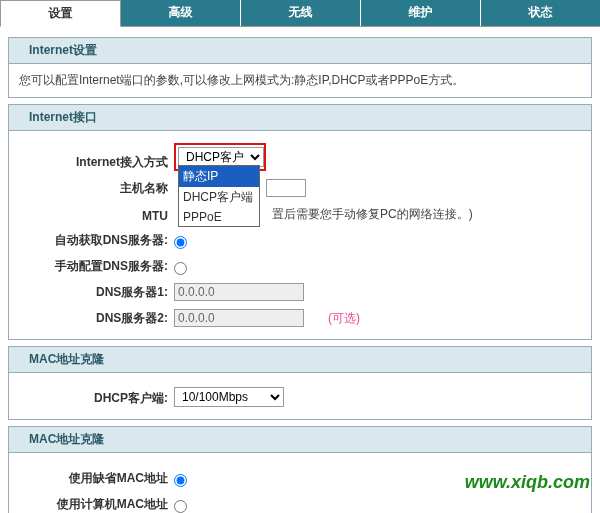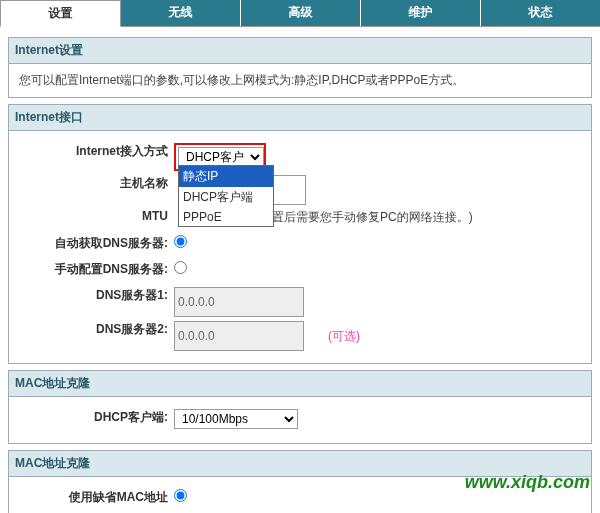--- a/index.html
+++ b/index.html
@@ -5,53 +5,53 @@
   * { box-sizing: border-box; margin: 0; padding: 0; }
   body { font-family: Arial, "Microsoft YaHei", sans-serif; font-size: 12px; color: #333; background: #fff; width: 600px; }
   
   .tabs { display: flex; border-bottom: 1px solid #999; }
   .tab { flex: 1; text-align: center; padding: 4px 0; background: #297a8c; color: #fff; font-weight: bold; cursor: pointer; border-right: 1px solid #fff; }
   .tab.active { background: #fff; color: #333; border: 1px solid #999; border-bottom: 1px solid #fff; margin-bottom: -1px; }
   .tab:last-child { border-right: none; }
   
   .content { padding: 4px 8px 8px 8px; }
   
-  .section-title { background: #d8e8ec; border: 1px solid #9ab; padding: 4px 6px; font-weight: bold; color: #2a5a6a; margin-top: 6px; }
+  .section-title { background: #d8e8ec; border: 1px solid #9ab; padding: 4px 20px; font-weight: bold; color: #2a5a6a; margin-top: 6px; }
   .section-body { border: 1px solid #9ab; border-top: none; padding: 8px 10px; }
   .desc { color: #444; }
   
-  .form-row { display: flex; align-items: flex-start; margin: 4px 0; min-height: 22px; }
+  .form-row { display: flex; align-items: flex-end; margin: 4px 0; min-height: 22px; }
   .form-label { width: 155px; text-align: right; padding-right: 6px; font-weight: bold; color: #333; }
   .form-field { flex: 1; display: flex; align-items: center; position: relative; }
   
   select, input[type=text] { font-size: 12px; padding: 1px 3px; border: 1px solid #999; background: #fff; }
   select { height: 20px; }
-  input[type=text] { height: 30px; }
+  input[type=text] { height: 18px; }
   input[type=text].ro { background: #eee; color: #666; }
   
   .dropdown-box { border: 2px solid #d11; padding: 2px; position: relative; width: 92px; }
   .dropdown-box select { width: 86px; }
-  .dropdown-open { position: absolute; top: 20px; left: 2px; width: 96px; background: #fff; border: 1px solid #666; z-index: 10; }
+  .dropdown-open { position: absolute; top: 20px; left: 2px; width: 82px; background: #fff; border: 1px solid #666; z-index: 10; }
   .dropdown-open div { padding: 2px 4px; cursor: pointer; }
   .dropdown-open div.sel { background: #1a5fbf; color: #fff; }
   
   .note { color: #444; margin-left: 6px; }
   .optional { color: #ec4899; margin-left: 24px; }
   
   .watermark { position: absolute; right: 10px; bottom: 20px; color: #1a8a1a; font-weight: bold; font-style: italic; font-size: 18px; }
   .wrap { position: relative; width: 600px; height: 513px; }
 </style>
 </head>
 <body>
 <div class="wrap">
 
 <div class="tabs">
   <div class="tab active">设置</div>
+  <div class="tab">高级</div>
   <div class="tab">无线</div>
-  <div class="tab">高级</div>
   <div class="tab">维护</div>
   <div class="tab">状态</div>
 </div>
 
 <div class="content">
 
   <div class="section-title">Internet设置</div>
   <div class="section-body">
     <div class="desc">您可以配置Internet端口的参数,可以修改上网模式为:静态IP,DHCP或者PPPoE方式。</div>
   </div>
@@ -120,21 +120,21 @@
       </div>
     </div>
 
   </div>
 
   <div class="section-title">MAC地址克隆</div>
   <div class="section-body">
     <div class="form-row">
       <div class="form-label">DHCP客户端:</div>
       <div class="form-field">
-        <select style="width:124px">
+        <select style="width:110px">
           <option>10/100Mbps</option>
         </select>
       </div>
     </div>
   </div>
 
   <div class="section-title">MAC地址克隆</div>
   <div class="section-body">
     <div class="form-row">
       <div class="form-label">使用缺省MAC地址</div>

